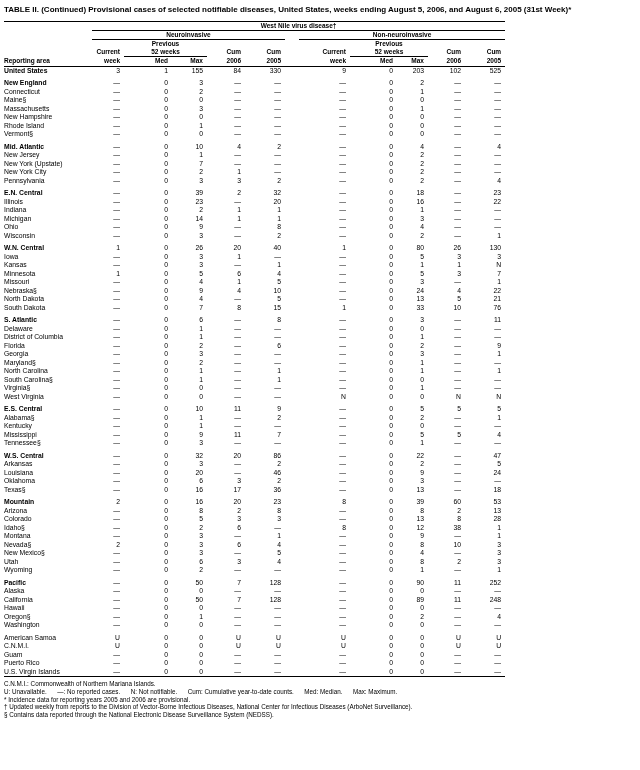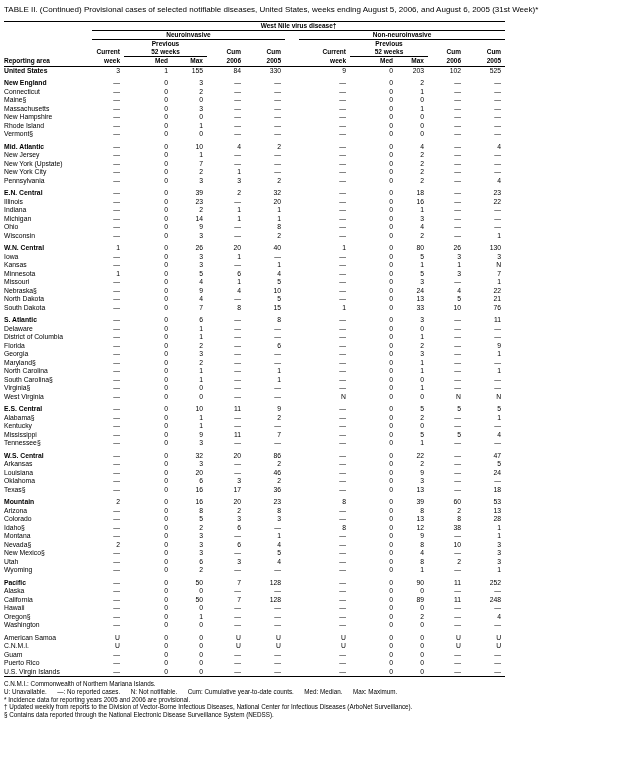--- a/index.html
+++ b/index.html
@@ -4,21 +4,21 @@
 <style>
   * { box-sizing: border-box; }
   html, body { margin: 0; padding: 0; }
   body {
     width: 640px; height: 770px; overflow: hidden;
     background: #ffffff; color: #000000;
     font-family: "Liberation Sans", sans-serif;
   }
   .page { padding: 5px 4px 0 4px; }
   .title {
-    font-size: 8px; font-weight: normal; line-height: 9.5px;
+    font-size: 8px; font-weight: bold; line-height: 9.5px;
     max-width: 590px; margin-bottom: 6px;
   }
   table {
     border-collapse: collapse; table-layout: fixed; width: 501px;
     border-bottom: 1px solid #000;
   }
   thead th {
     font-weight: bold; font-size: 6.5px; line-height: 8px;
     padding: 0; vertical-align: bottom; white-space: nowrap; overflow: hidden;
   }

